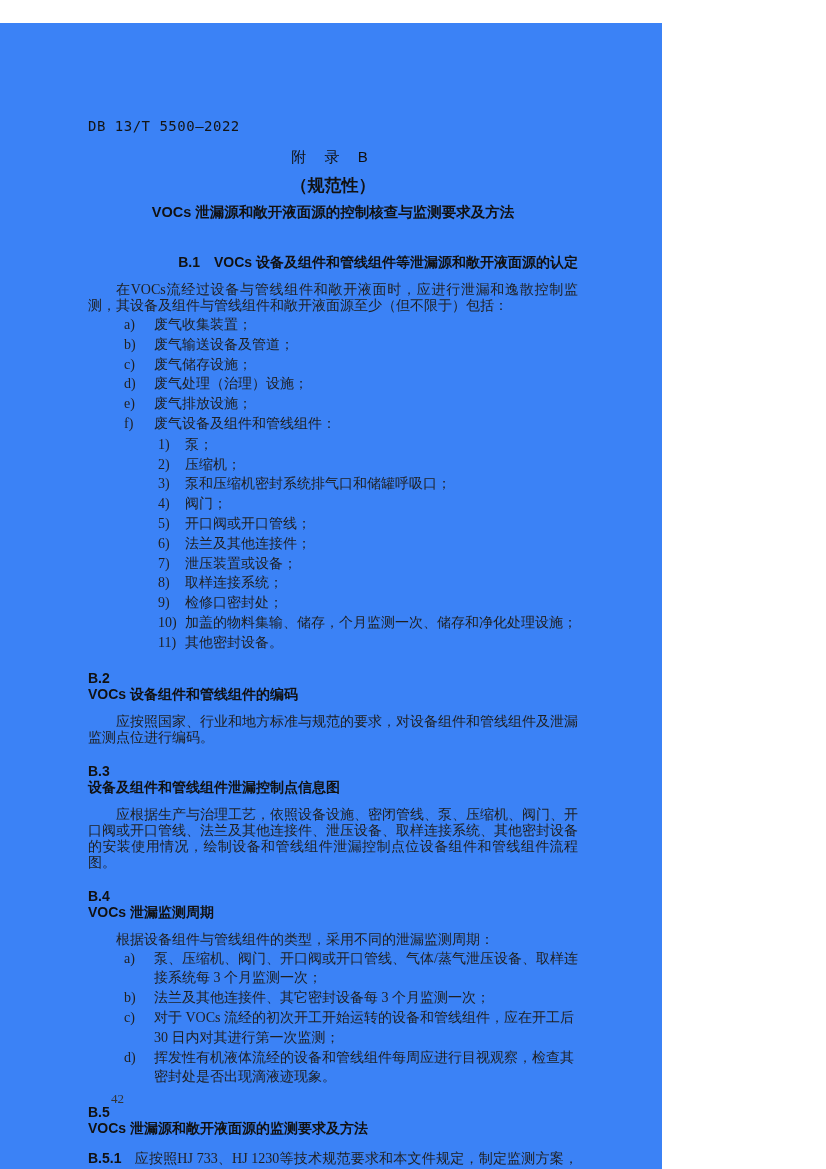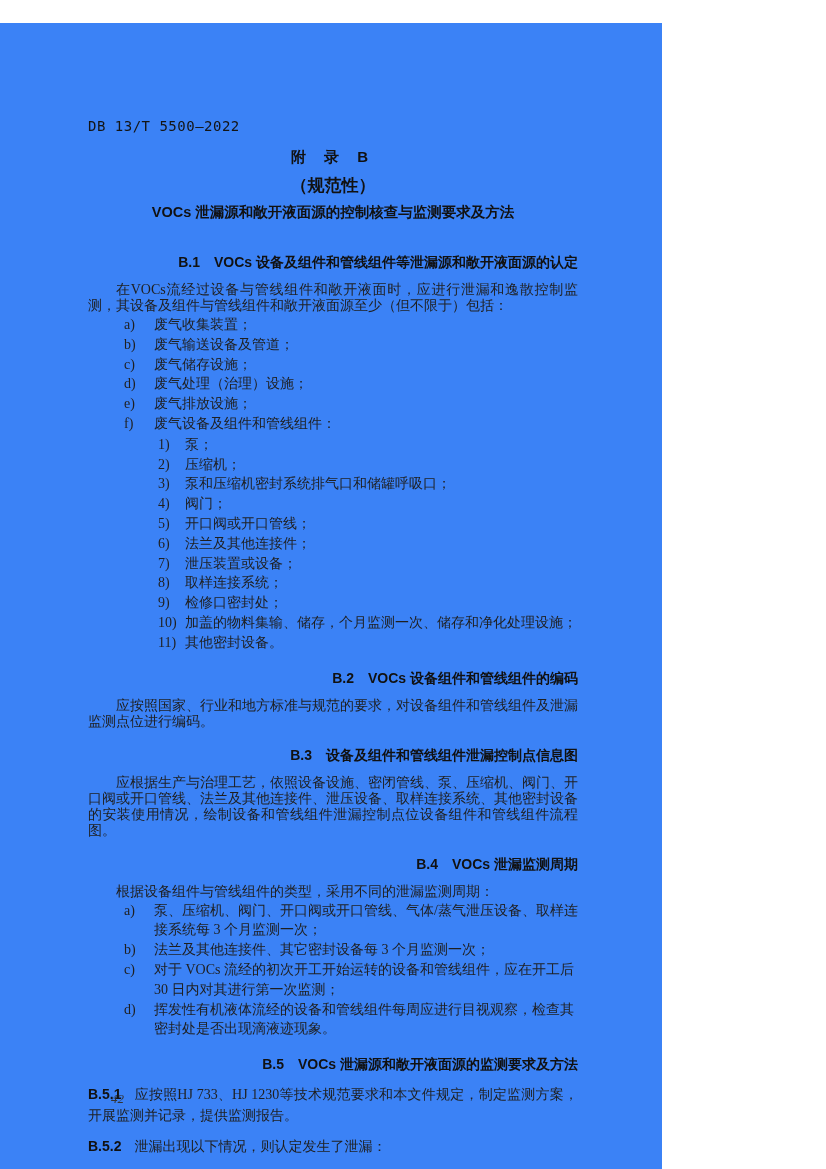--- a/index.html
+++ b/index.html
@@ -15,39 +15,39 @@
   }
   .content { padding:95px 84px 0 88px; font-size:14px; }
 
   .doc-code {
     font-family:"DejaVu Sans Mono","Liberation Mono",monospace;
     font-size:14px; letter-spacing:0.5px; color:#141414;
   }
 
   .app-head { text-align:center; margin-top:14px; }
   .app-label {
-    font-family:"Liberation Sans",sans-serif; font-weight:700;
+    font-family:"Liberation Sans",sans-serif; font-weight:400;
     font-size:15px; letter-spacing:7px; color:#111;
   }
   .app-norm {
     font-family:"Liberation Sans",sans-serif; font-weight:700;
     font-size:17px; margin-top:7px; color:#111;
   }
   .app-title {
     font-family:"Liberation Sans",sans-serif; font-weight:700;
     font-size:14.5px; margin-top:6px; color:#111;
   }
 
   .sec-h {
     font-family:"Liberation Sans",sans-serif; font-weight:700;
     font-size:14px; color:#111; display:flex;justify-content:flex-end;
   }
   .sec-h .num { flex:none; margin-right:14px; }
   .mt-sec   { margin-top:32px; }
-  .mt-sec2  { margin-top:17px; }
+  .mt-sec2  { margin-top:17px;flex-direction:column; }
 
   .para { line-height:16px; margin:10px 0 0 0; text-indent:2em; text-align:justify; }
 
   .list { margin-top:1px; }
   .li { display:flex; line-height:19.8px; }
   .lv1 { margin-left:36px; }
   .lv2 { margin-left:70px; }
   .li .lab { flex:none; width:30px; }
   .lv2 .lab { width:27px; }
   .li .txt { flex:1; text-align:left; }
@@ -55,21 +55,20 @@
   .clause { margin:10px 0 0 0; line-height:21px; text-align:justify; }
   .clause .cnum {
     font-family:"Liberation Sans",sans-serif; font-weight:700; color:#111;
     margin-right:13px;
   }
 
   .page-number {
     position:absolute; left:111px; top:1068px;
     font-size:13px; color:#333;
     font-family:"Liberation Serif",serif;
-    font-style:italic;
   }
 </style>
 </head>
 <body>
 
 <div class="page">
   <div class="content">
 
     <div class="doc-code">DB 13/T 5500—2022</div>
 

